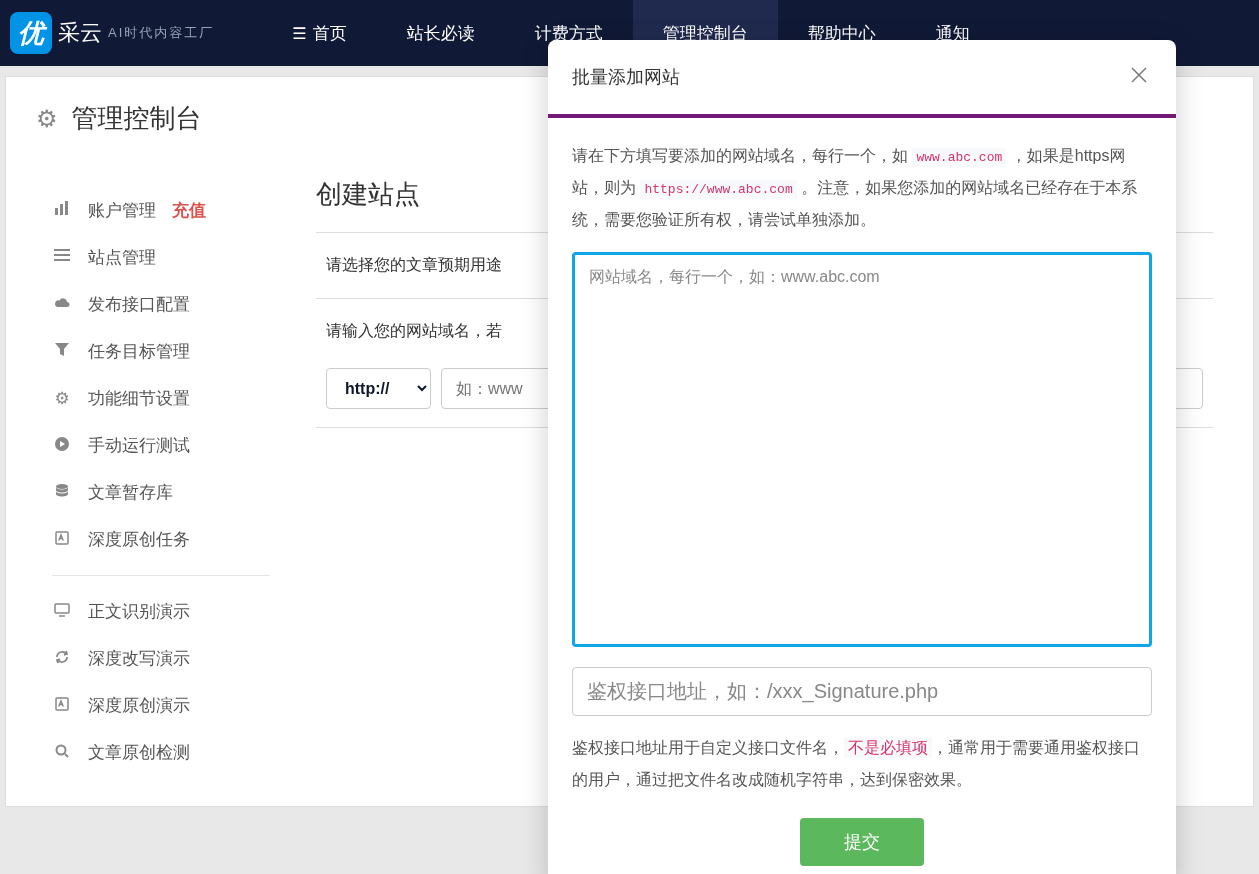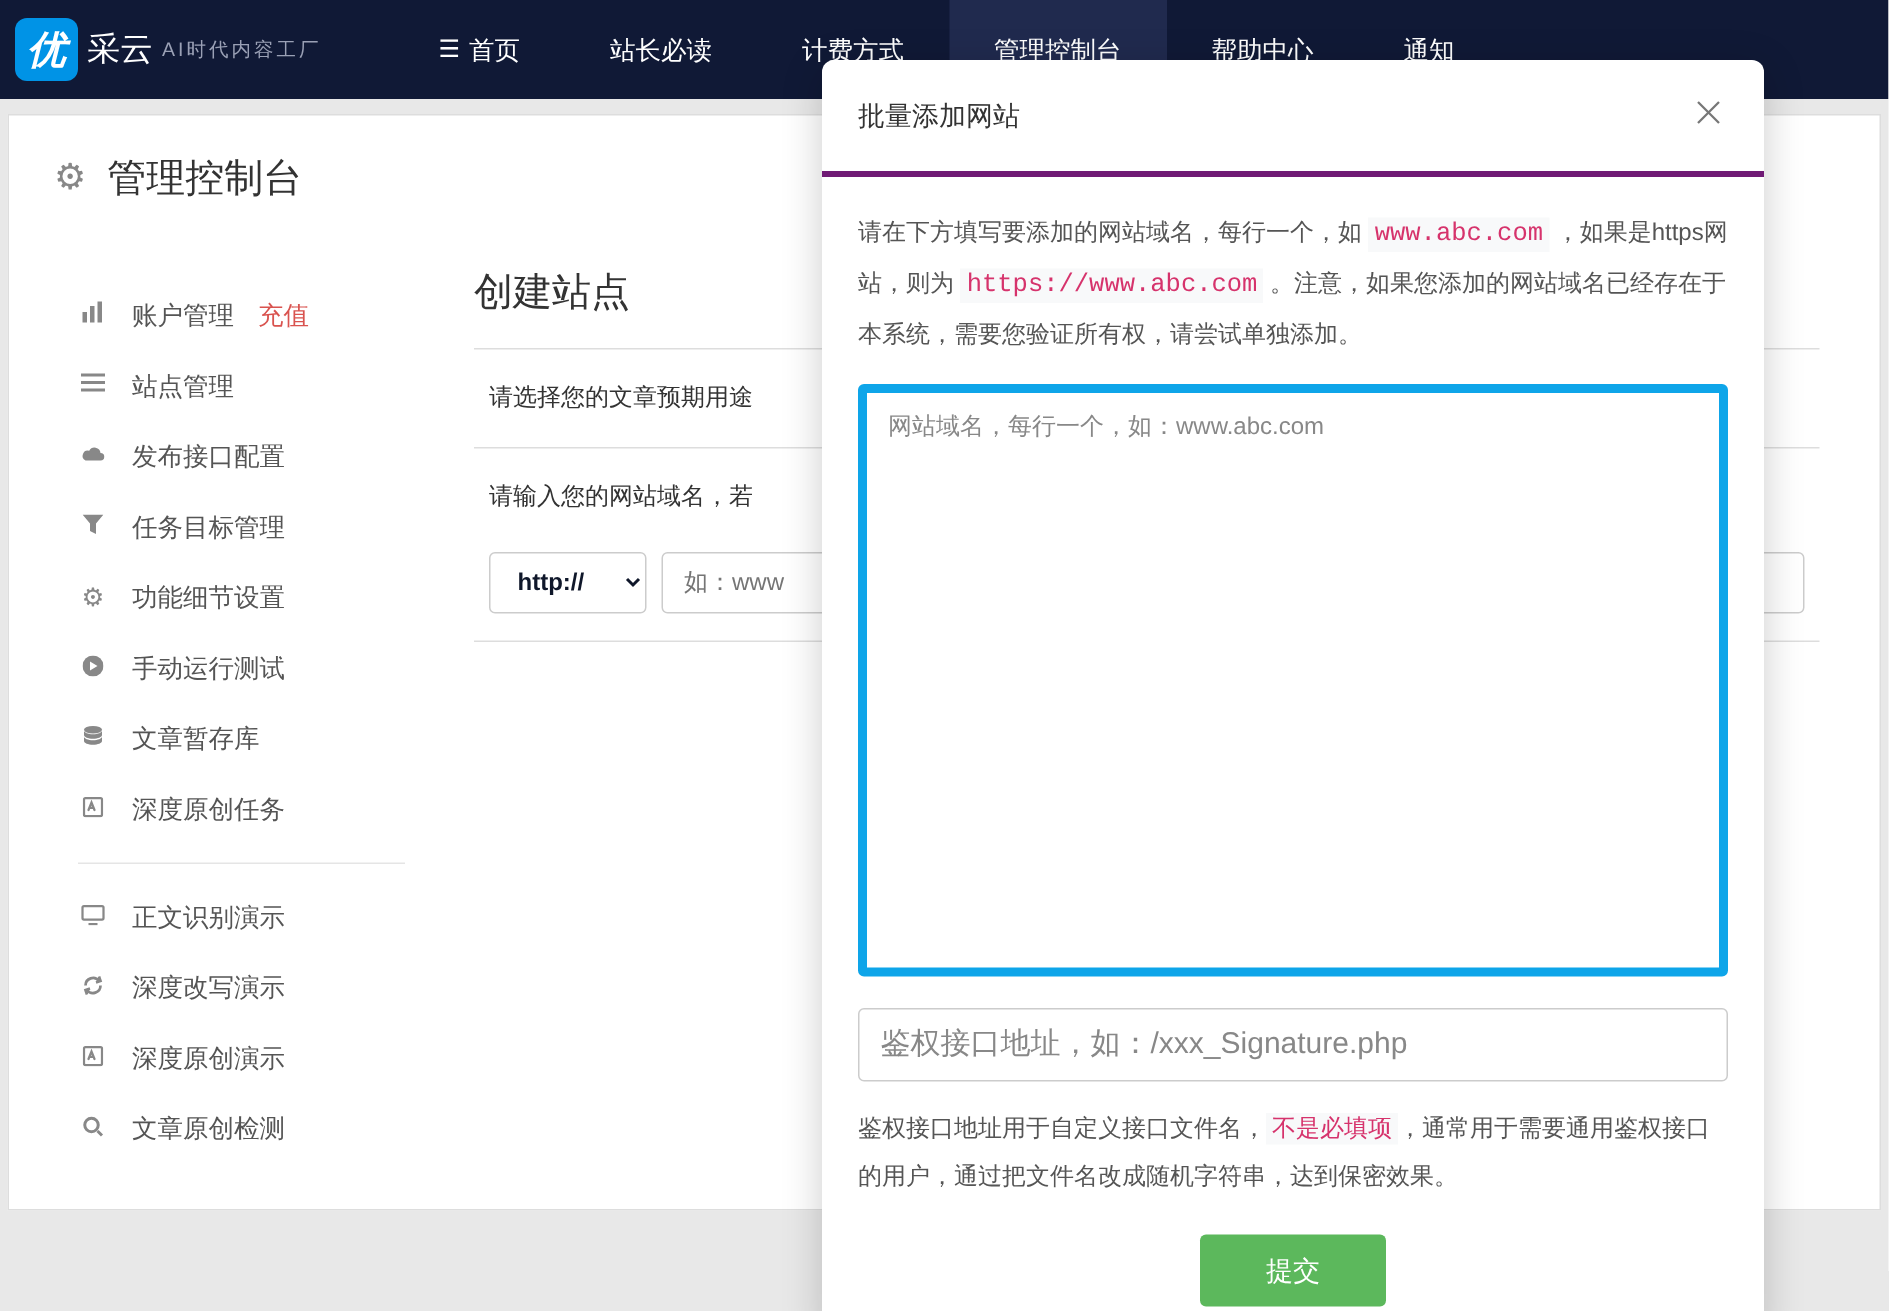--- a/index.html
+++ b/index.html
@@ -114,20 +114,21 @@
       font-size: 17px;
       cursor: pointer;
     }
     .side-item .icon {
       width: 20px;
       color: #888;
       text-align: center;
     }
     .side-item .badge {
       color: #d9534f;
+      font-weight: bold;
     }
     .side-divider {
       border: none;
       border-top: 1px solid #e5e5e5;
       margin: 12px 16px;
     }
     
     
     .main-panel {
       flex: 1;
@@ -213,26 +214,26 @@
       color: #555;
       font-size: 16px;
       line-height: 2;
       margin-bottom: 16px;
     }
     .modal-desc code {
       color: #d6336c;
       background: #f8f9fa;
       padding: 2px 4px;
       font-family: "Courier New", monospace;
-      font-size: 17px;
+      font-size: 13px;
     }
     .modal-textarea {
       width: 100%;
       height: 395px;
-      border: 6px solid #0ea5e9;
+      border: 3px solid #0ea5e9;
       border-radius: 4px;
       padding: 12px 14px;
       font-size: 16px;
       resize: none;
       font-family: inherit;
       color: #333;
     }
     .modal-textarea::placeholder, .modal-input::placeholder { color: #888; }
     .modal-input {
       width: 100%;

